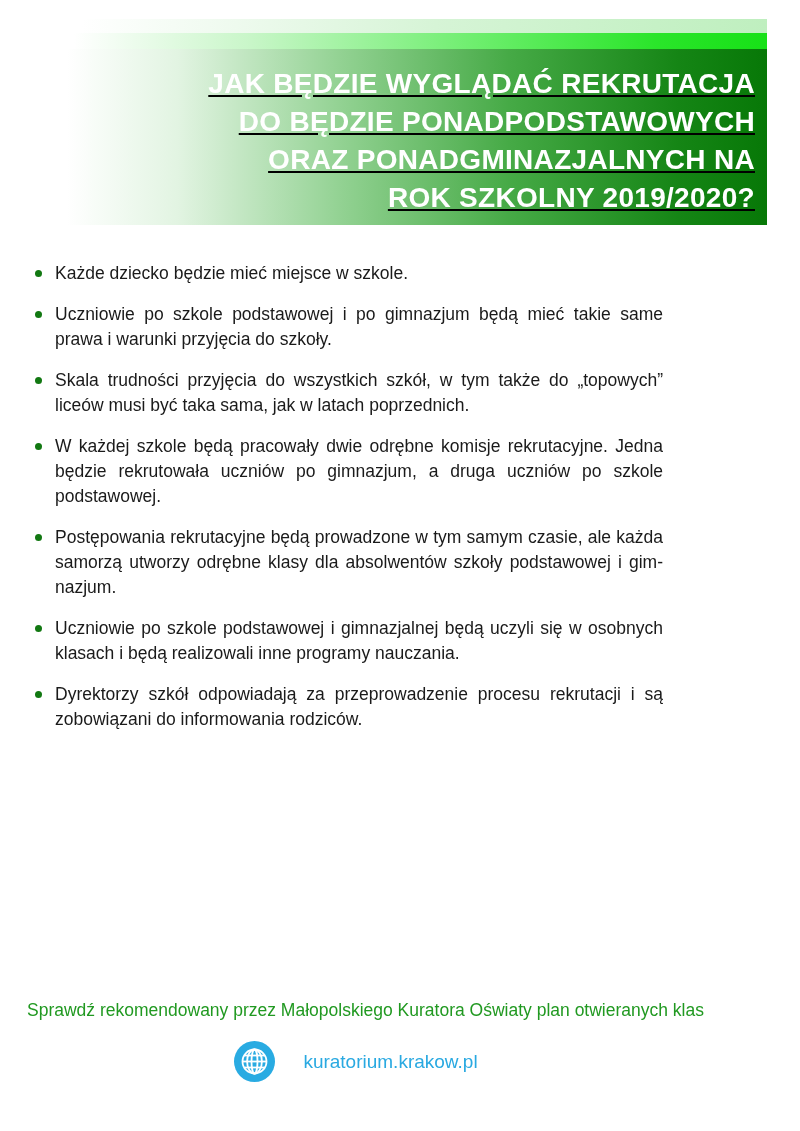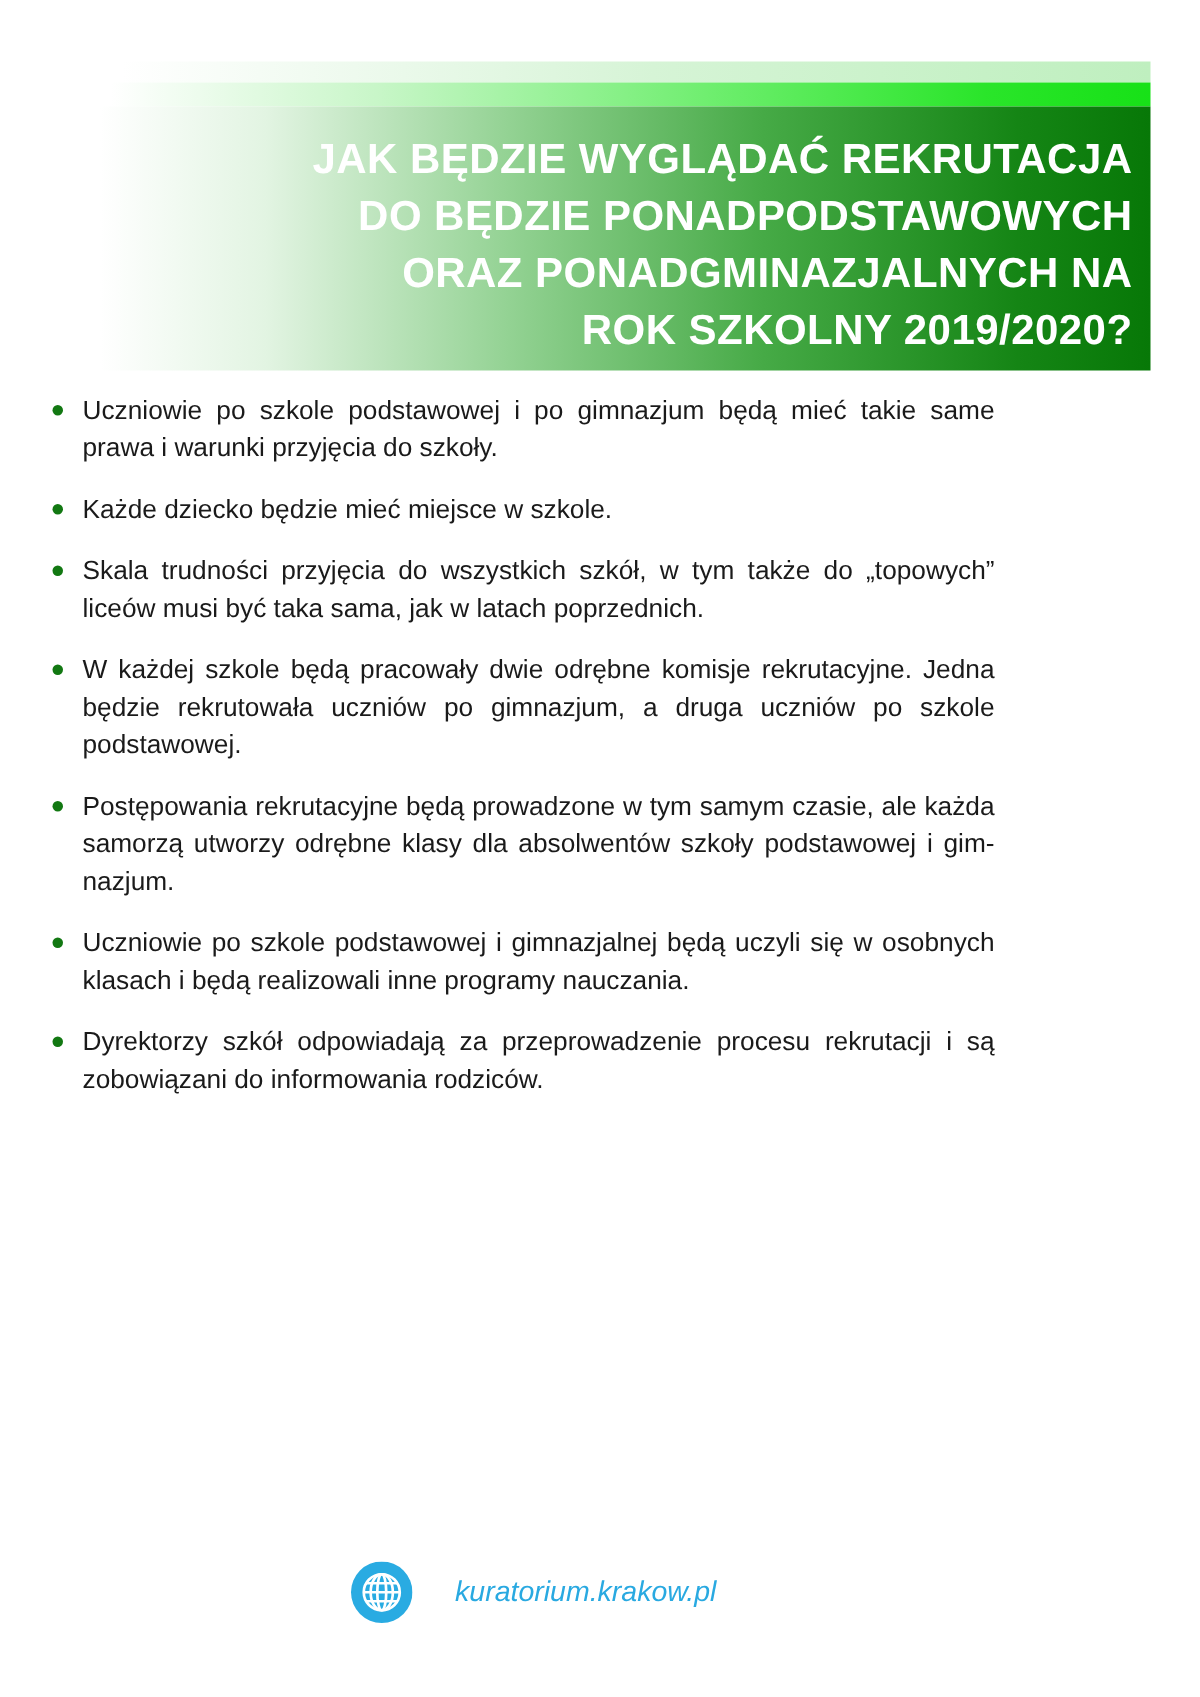--- a/index.html
+++ b/index.html
@@ -12,23 +12,24 @@
     position: relative;
     width: 800px;
     height: 1131px;
     background: #ffffff;
     overflow: hidden;
   }
 
   
   .header-banner {
     position: absolute;
-    top: 41px;
+    top: 19px;
     left: 30px;
     width: 737px;
+    text-decoration: underline;
   }
   .strip-pale {
     height: 14px;
     background: linear-gradient(to right,
       #ffffff 0%, #ffffff 7%, #eefaee 28%, #d6f4d6 55%, #c6f1c6 85%, #bfefbf 100%);
   }
   .strip-bright {
     height: 16px;
     background: linear-gradient(to right,
       #ffffff 0%, #ffffff 6%, #c8f6c8 30%, #6fee6f 60%, #2ae52a 85%, #17e117 100%);
@@ -101,21 +102,20 @@
   }
   .globe {
     width: 41px;
     height: 41px;
     display: block;
   }
   .site-link {
     color: #29a9e1;
     font-size: 19px;
     text-decoration: none;
-    font-style: italic;
   }
 </style>
 </head>
 <body>
 
 <div class="page">
 
   <div class="header-banner">
     <div class="strip-pale"></div>
     <div class="strip-bright"></div>
@@ -125,25 +125,25 @@
         <div>DO BĘDZIE PONADPODSTAWOWYCH</div>
         <div>ORAZ PONADGMINAZJALNYCH NA</div>
         <div>ROK SZKOLNY 2019/2020?</div>
       </div>
     </div>
   </div>
 
   <div class="bullet-list">
     <div class="bullet-item">
       <span class="bullet-dot"></span>
-      <div class="bullet-text">Uczniowie po szkole podstawowej i po gimnazjum będą mieć takie same prawa i warunki przyjęcia do szkoły.</div>
+      <div class="bullet-text">Każde dziecko będzie mieć miejsce w szkole.</div>
     </div>
     <div class="bullet-item">
       <span class="bullet-dot"></span>
-      <div class="bullet-text">Każde dziecko będzie mieć miejsce w szkole.</div>
+      <div class="bullet-text">Uczniowie po szkole podstawowej i po gimnazjum będą mieć takie same prawa i warunki przyjęcia do szkoły.</div>
     </div>
     <div class="bullet-item">
       <span class="bullet-dot"></span>
       <div class="bullet-text">Skala trudności przyjęcia do wszystkich szkół, w tym także do „topowych” liceów musi być taka sama, jak w latach poprzednich.</div>
     </div>
     <div class="bullet-item">
       <span class="bullet-dot"></span>
       <div class="bullet-text">W każdej szkole będą pracowały dwie odrębne komisje rekrutacyjne. Jedna będzie rekrutowała uczniów po gimnazjum, a druga uczniów po szkole podstawowej.</div>
     </div>
     <div class="bullet-item">
@@ -153,20 +153,21 @@
     <div class="bullet-item">
       <span class="bullet-dot"></span>
       <div class="bullet-text">Uczniowie po szkole podstawowej i gimnazjalnej będą uczyli się w osobnych klasach i będą realizowali inne programy nauczania.</div>
     </div>
     <div class="bullet-item">
       <span class="bullet-dot"></span>
       <div class="bullet-text">Dyrektorzy szkół odpowiadają za przeprowadzenie procesu rekrutacji i są zobowiązani do informowania rodziców.</div>
     </div>
   </div>
 
+  <div class="note-line">Sprawdź rekomendowany przez Małopolskiego Kuratora Oświaty plan otwieranych klas</div>
 
   <div class="footer">
     <svg class="globe" viewBox="0 0 41 41" aria-hidden="true">
       <circle cx="20.5" cy="20.5" r="20.5" fill="#29ABE2"></circle>
       <g stroke="#ffffff" stroke-width="1.8" fill="none">
         <circle cx="20.5" cy="20.5" r="12"></circle>
         <ellipse cx="20.5" cy="20.5" rx="7.4" ry="12"></ellipse>
         <ellipse cx="20.5" cy="20.5" rx="3" ry="12"></ellipse>
         <line x1="8.5" y1="20.5" x2="32.5" y2="20.5"></line>
         <line x1="10.2" y1="14.5" x2="30.8" y2="14.5"></line>

